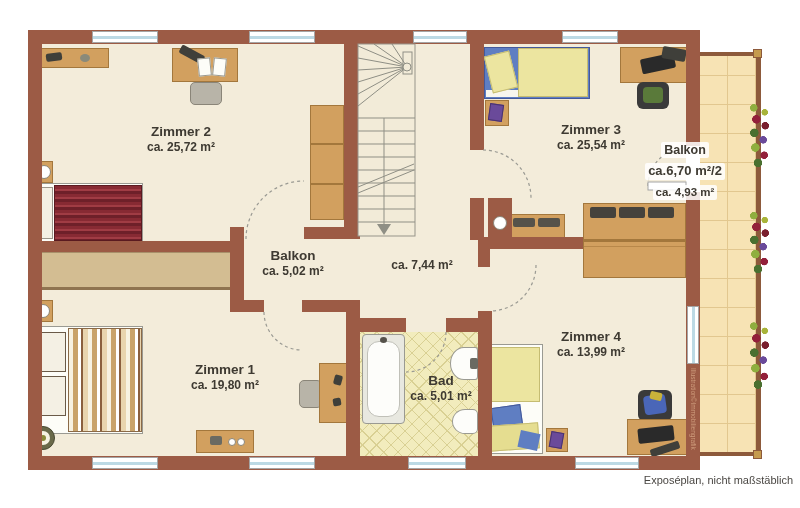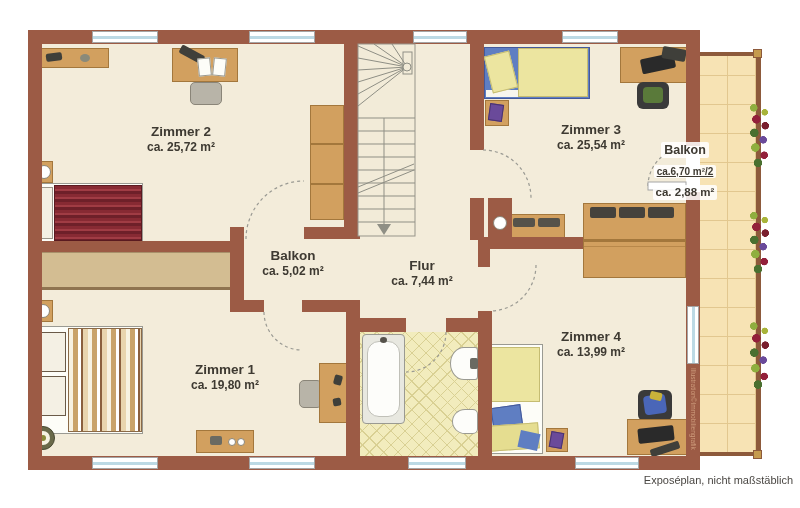--- a/index.html
+++ b/index.html
@@ -233,24 +233,27 @@
   </div>
   <div class="room-label" style="left:511px;top:329px;width:160px;">
     <div class="rname">Zimmer 4</div>
     <div class="rarea">ca. 13,99 m²</div>
   </div>
   <div class="room-label" style="left:233px;top:248px;width:120px;">
     <div class="rname">Balkon</div>
     <div class="rarea">ca. 5,02 m²</div>
   </div>
   <div class="room-label" style="left:362px;top:258px;width:120px;">
-    <div class="rname">Flur</div>
     <div class="rarea">ca. 7,44 m²</div>
+  </div>
+  <div class="room-label" style="left:381px;top:373px;width:120px;">
+    <div class="rname">Bad</div>
+    <div class="rarea">ca. 5,01 m²</div>
   </div>
   <div class="room-label balkon-label" style="left:620px;top:139px;width:130px;">
     <div><span class="chip rname" style="font-size:12.5px;">Balkon</span></div>
-    <div><span class="chip rarea" style="font-size:10px;text-decoration:underline;">ca.6,70 m²/2</span></div>
-    <div><span class="chip rarea" style="font-size:11.5px;">ca. 2,88 m²</span></div>
+    <div><span class="chip rarea" style="font-size:13px;">ca.6,70 m²/2</span></div>
+    <div><span class="chip rarea" style="font-size:11.5px;">ca. 4,93 m²</span></div>
   </div>
 
   <div id="watermark">Illustration©Immobiliengrafik</div>
   <div id="footer-note">Exposéplan, nicht maßstäblich</div>
 </div>
 
 </body></html>

